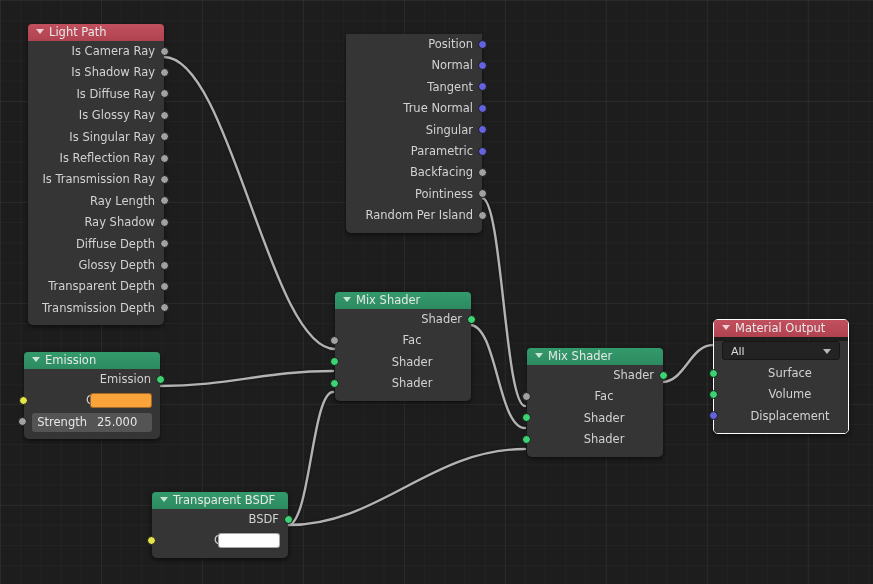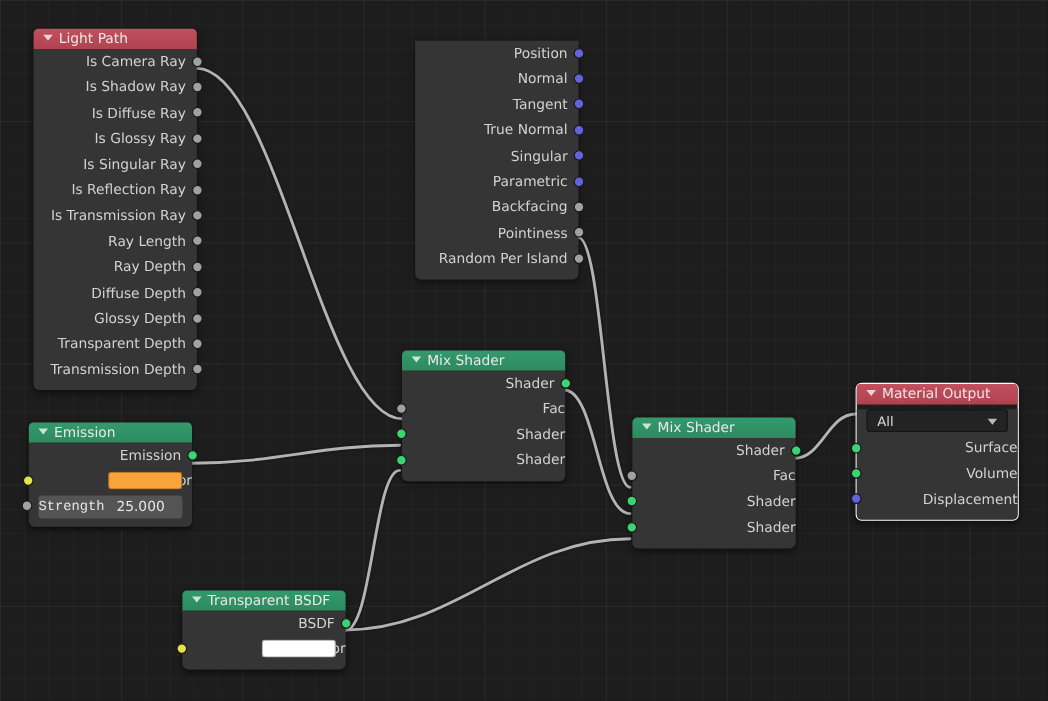--- a/index.html
+++ b/index.html
@@ -76,21 +76,21 @@
   .node.selected .node-body { border-radius: 0 0 4px 4px; }
   .row {
     height: 21.4px;
     line-height: 21.4px;
     position: relative;
     font-size: 11.5px;
     color: #d2d2d2;
     white-space: nowrap;
   }
   .row.out { text-align: right; padding-right: 9px; }
-  .row.in  { text-align: right;  padding-left: 18px; }
+  .row.in  { text-align: center;  padding-left: 18px; }
   .socket {
     position: absolute;
     width: 9px;
     height: 9px;
     border-radius: 50%;
     border: 1px solid #191919;
     top: 50%;
     margin-top: -5px;
     box-sizing: border-box;
   }
@@ -113,21 +113,21 @@
   .slider-row {
     height: 19px;
     margin: 1px 8px 1px 8px;
     background: #545454;
     border-radius: 3px;
     position: relative;
     font-size: 11.5px;
     line-height: 19px;
     color: #e6e6e6;
   }
-  .slider-row .s-name { position: absolute; left: 0; right: 50%; text-align: right; padding-right: 5px; font-family: Liberation Mono, monospace; }
+  .slider-row .s-name { position: absolute; left: 0; right: 50%; text-align: right; padding-right: 5px; }
   .slider-row .s-val  { position: absolute; left: 50%; right: 0; text-align: left; padding-left: 5px; }
   .dropdown {
     margin: 4px 8px 3px 8px;
     height: 19px;
     line-height: 19px;
     background: #232323;
     border: 1px solid #161616;
     border-radius: 3px;
     font-size: 11px;
     color: #dcdcdc;
@@ -178,21 +178,21 @@
     </div>
     <div class="node-body">
       <div class="row out"><span>Is Camera Ray</span><span class="socket right sock-gray"></span></div>
       <div class="row out"><span>Is Shadow Ray</span><span class="socket right sock-gray"></span></div>
       <div class="row out"><span>Is Diffuse Ray</span><span class="socket right sock-gray"></span></div>
       <div class="row out"><span>Is Glossy Ray</span><span class="socket right sock-gray"></span></div>
       <div class="row out"><span>Is Singular Ray</span><span class="socket right sock-gray"></span></div>
       <div class="row out"><span>Is Reflection Ray</span><span class="socket right sock-gray"></span></div>
       <div class="row out"><span>Is Transmission Ray</span><span class="socket right sock-gray"></span></div>
       <div class="row out"><span>Ray Length</span><span class="socket right sock-gray"></span></div>
-      <div class="row out"><span>Ray Depth</span><span class="socket right sock-gray"></span></div>
+      <div class="row out"><span>Ray Shadow</span><span class="socket right sock-gray"></span></div>
       <div class="row out"><span>Diffuse Depth</span><span class="socket right sock-gray"></span></div>
       <div class="row out"><span>Glossy Depth</span><span class="socket right sock-gray"></span></div>
       <div class="row out"><span>Transparent Depth</span><span class="socket right sock-gray"></span></div>
       <div class="row out"><span>Transmission Depth</span><span class="socket right sock-gray"></span></div>
     </div>
   </div>
 
   <div class="node" style="left:346px; top:34px; width:136px;">
     <div class="node-body">
       <div class="row out"><span>Position</span><span class="socket right sock-blue"></span></div>

